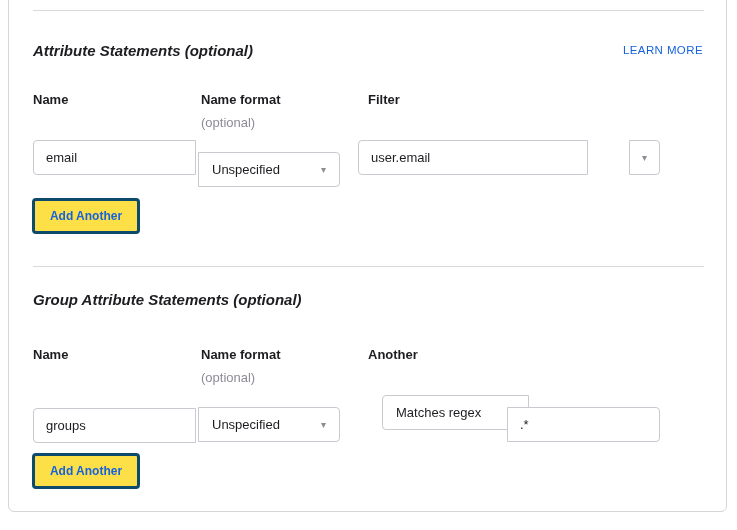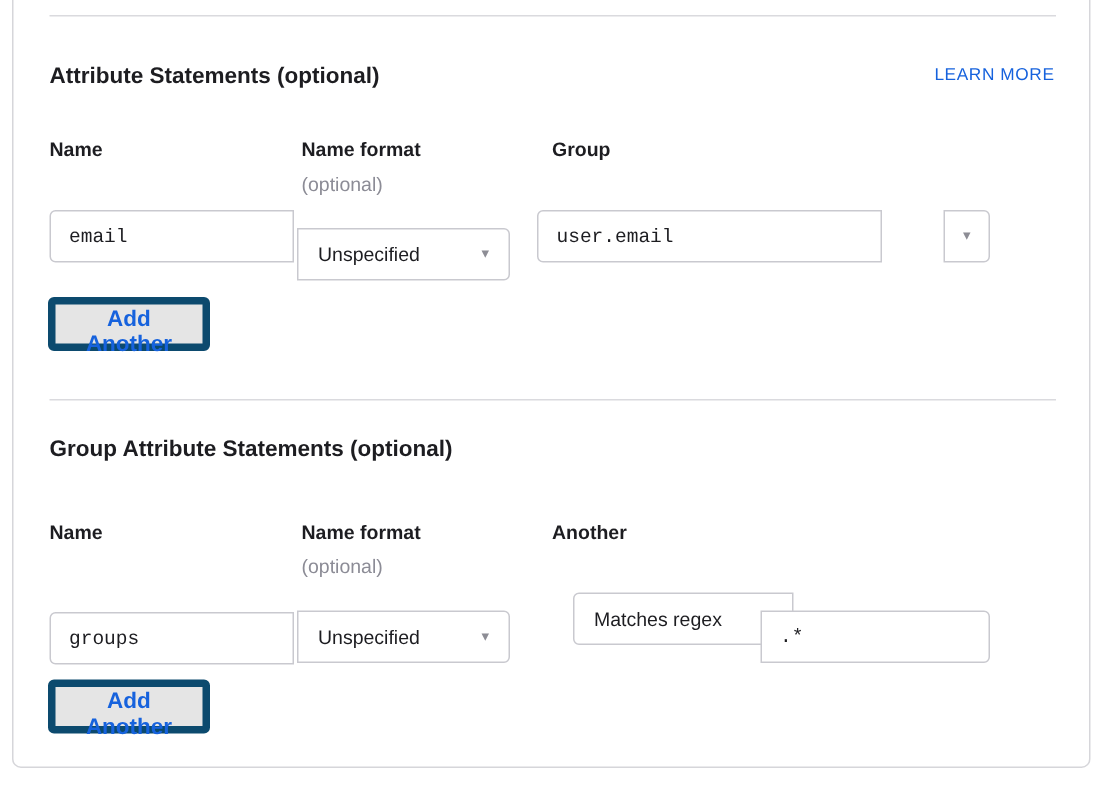--- a/index.html
+++ b/index.html
@@ -33,20 +33,21 @@
     height: 1px;
     background: #dadade;
   }
   .section-title {
     position: absolute;
     left: 33px;
     font-size: 15px;
     font-weight: bold;
     color: #1d1d21;
     line-height: 18px;
+    font-style: italic;
   }
   .learn-more {
     position: absolute;
     right: 34px;
     font-size: 11.5px;
     letter-spacing: 0.4px;
     color: #1662dd;
     cursor: pointer;
     text-decoration: none;
     line-height: 14px;
@@ -69,21 +70,20 @@
     box-sizing: border-box;
     height: 35px;
     background: #ffffff;
     border: 1px solid #c9c9cf;
     font-size: 13px;
     color: #1d1d21;
   }
   input.field {
     padding: 0 12px;
     outline: none;
-    font-family: Liberation Mono, monospace;
   }
   .select {
     display: flex;
     align-items: center;
     justify-content: space-between;
     padding: 0 13px;
     cursor: pointer;
   }
   .round-l { border-radius: 4px 0 0 4px; }
   .round-r { border-radius: 0 4px 4px 0; margin-top: 12px; }
@@ -104,44 +104,44 @@
     align-items: center;
     justify-content: center;
     cursor: pointer;
   }
   .add-btn {
     position: absolute;
     left: 32px;
     width: 108px;
     height: 36px;
     box-sizing: border-box;
-    background: #e5e5e5;
-    border: 5px solid #0c4a6e;
+    background: #fde047;
+    border: 3px solid #0c4a6e;
     border-radius: 4px;
     color: #1662dd;
     font-family: "Liberation Sans", sans-serif;
-    font-size: 15px;
+    font-size: 12px;
     font-weight: bold;
     cursor: pointer;
   }
 </style>
 </head>
 <body>
 
 <div class="card"></div>
 
 <div class="divider" style="top:10px;"></div>
 
 <div class="section-title" style="top:42px;">Attribute Statements (optional)</div>
 
 <a class="learn-more" style="top:43px;text-align:center;">LEARN MORE</a>
 
 <div class="col-label" style="left:33px; top:92px;">Name</div>
 <div class="col-label" style="left:201px; top:92px;">Name format</div>
-<div class="col-label" style="left:368px; top:92px;">Group</div>
+<div class="col-label" style="left:368px; top:92px;">Filter</div>
 <div class="col-note" style="left:201px; top:115px;">(optional)</div>
 
 <div>
   <input class="field round-l" style="left: 33px; top: 140px; width: 163px;" type="text" value="email">
 
   <div class="field select round-r" style="left:198px; top:140px; width:142px;">
     <span>Unspecified</span>
     <span class="chevron">▾</span>
   </div>
 

